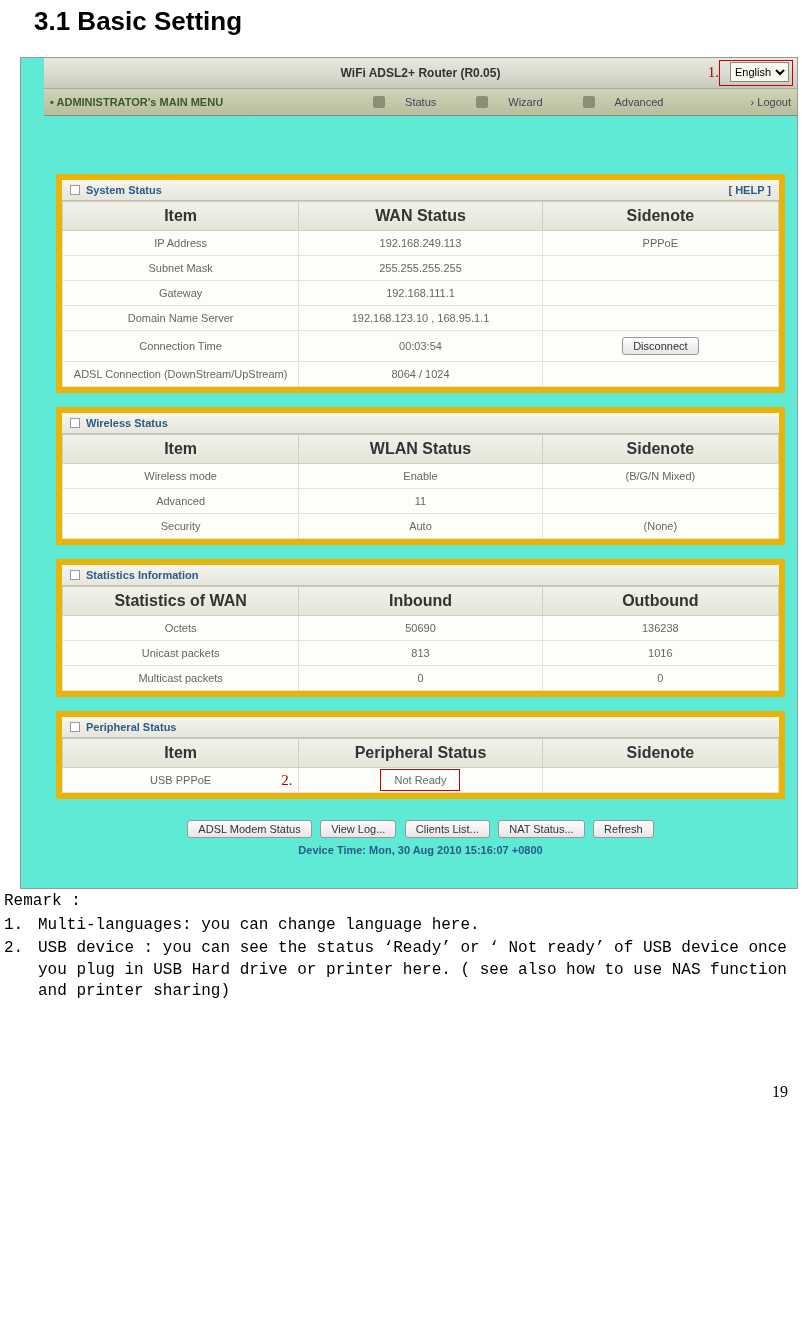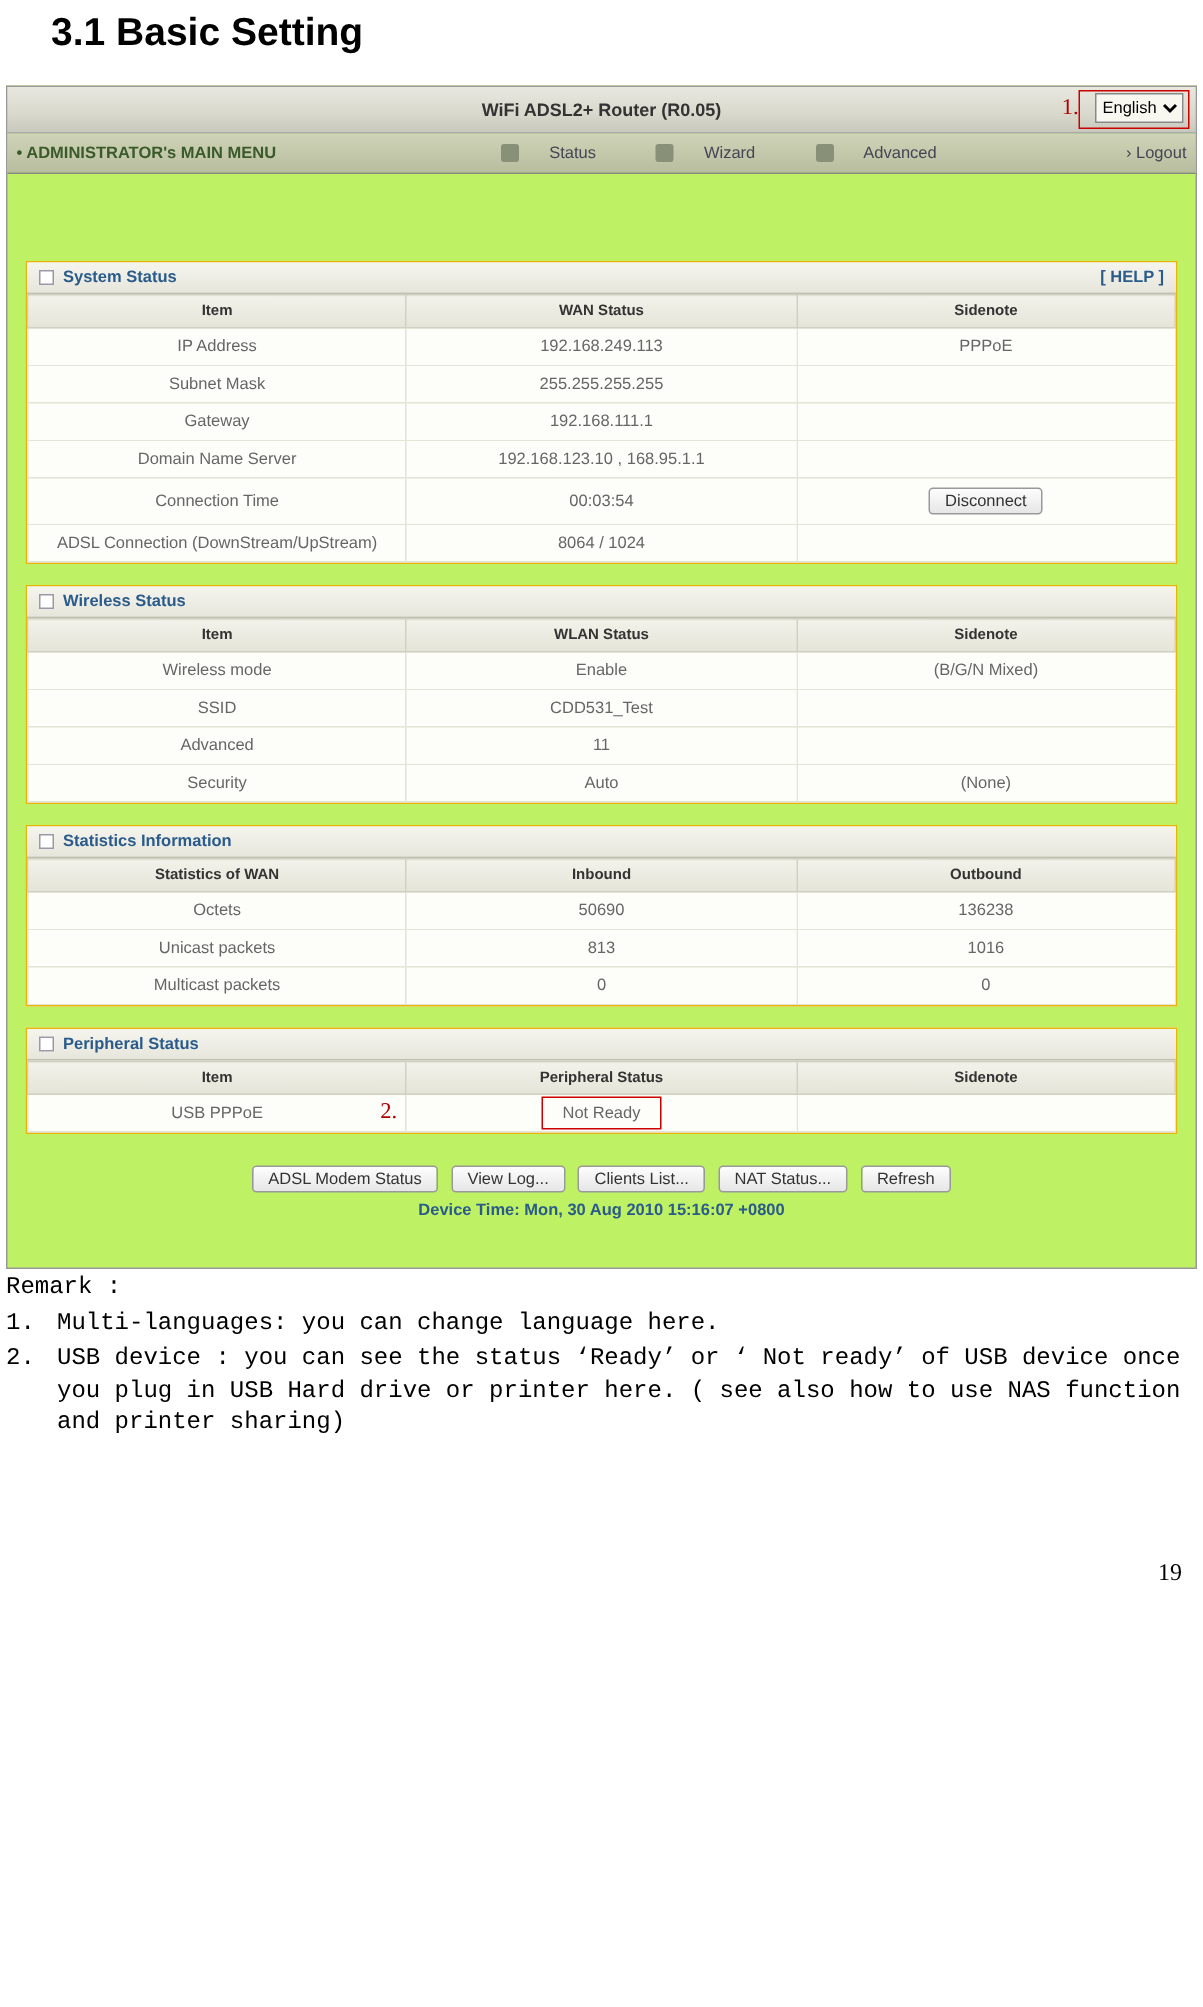--- a/index.html
+++ b/index.html
@@ -13,22 +13,23 @@
   .page {
     padding: 0 4px 20px 4px;
   }
   .section-heading {
     font-size: 26px;
     font-weight: bold;
     margin: 6px 0 18px 30px;
   }
   .screenshot {
     border: 1px solid #999;
-    margin: 20px 0 2px 0;
-    background: #bef264;
+    margin: 20px 0 2px 16px;
+    background: #5eead4;
+    padding-left: 23px;
   }
   
   .topbar {
     height: 30px;
     background: linear-gradient(#e8e8e0, #d8d8cc 60%, #c8c8bc);
     border-bottom: 1px solid #aaa;
     display: flex;
     align-items: center;
     position: relative;
     font-size: 12px;
@@ -85,21 +86,21 @@
     display: inline-block;
     background: #889078;
     border-radius: 2px;
   }
   
   .content {
     padding: 58px 12px 12px 12px;
     position: relative;
   }
   .panel {
-    border: 1px solid #eab308;
+    border: 6px solid #eab308;
     margin-bottom: 14px;
     font-size: 11px;
     color: #555;
     background: #fafaf6;
   }
   .panel-head {
     background: linear-gradient(#f5f5ef, #e6e6dc);
     border-bottom: 1px solid #c0c0b0;
     padding: 4px 8px;
     display: flex;
@@ -121,21 +122,21 @@
   }
   table.data {
     width: 100%;
     border-collapse: collapse;
   }
   table.data th {
     background: linear-gradient(#f2f2ea, #e4e4d8);
     border: 1px solid #d0d0c0;
     padding: 5px 4px;
     font-weight: bold;
-    font-size: 10px;
+    font-size: 16px;
     color: #333;
   }
   table.data td {
     border: 1px solid #e4e4d8;
     padding: 6px 4px;
     text-align: center;
     font-size: 11px;
     color: #666;
     background: #fdfdf9;
     position: relative;
@@ -307,25 +308,20 @@
             <th class="col-item">Item</th>
             <th class="col-mid">WLAN Status</th>
             <th class="col-side">Sidenote</th>
           </tr>
           <tr>
             <td>Wireless mode</td>
             <td>Enable</td>
             <td>(B/G/N Mixed)</td>
           </tr>
           <tr>
-            <td>SSID</td>
-            <td>CDD531_Test</td>
-            <td></td>
-          </tr>
-          <tr>
             <td>Advanced</td>
             <td>11</td>
             <td></td>
           </tr>
           <tr>
             <td>Security</td>
             <td>Auto</td>
             <td>(None)</td>
           </tr>
         </tbody>

